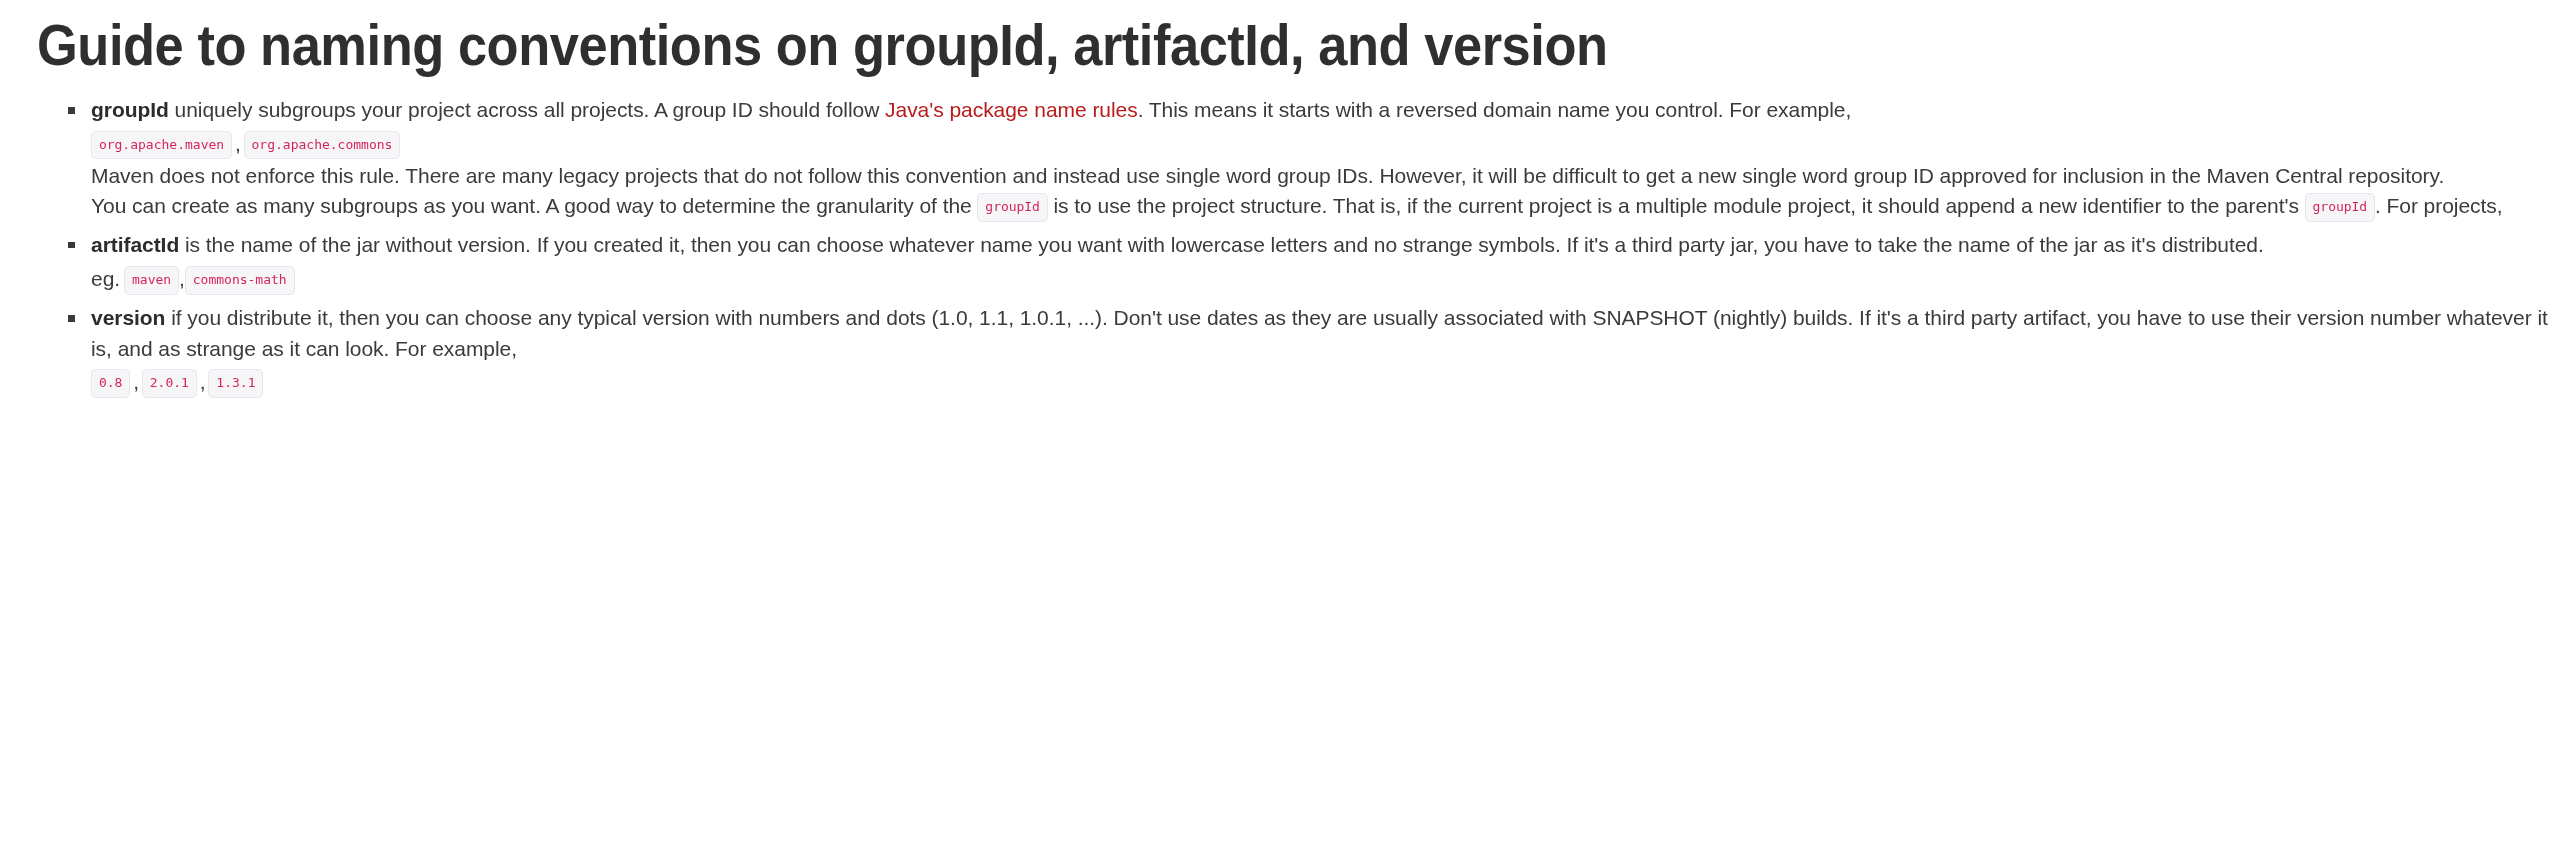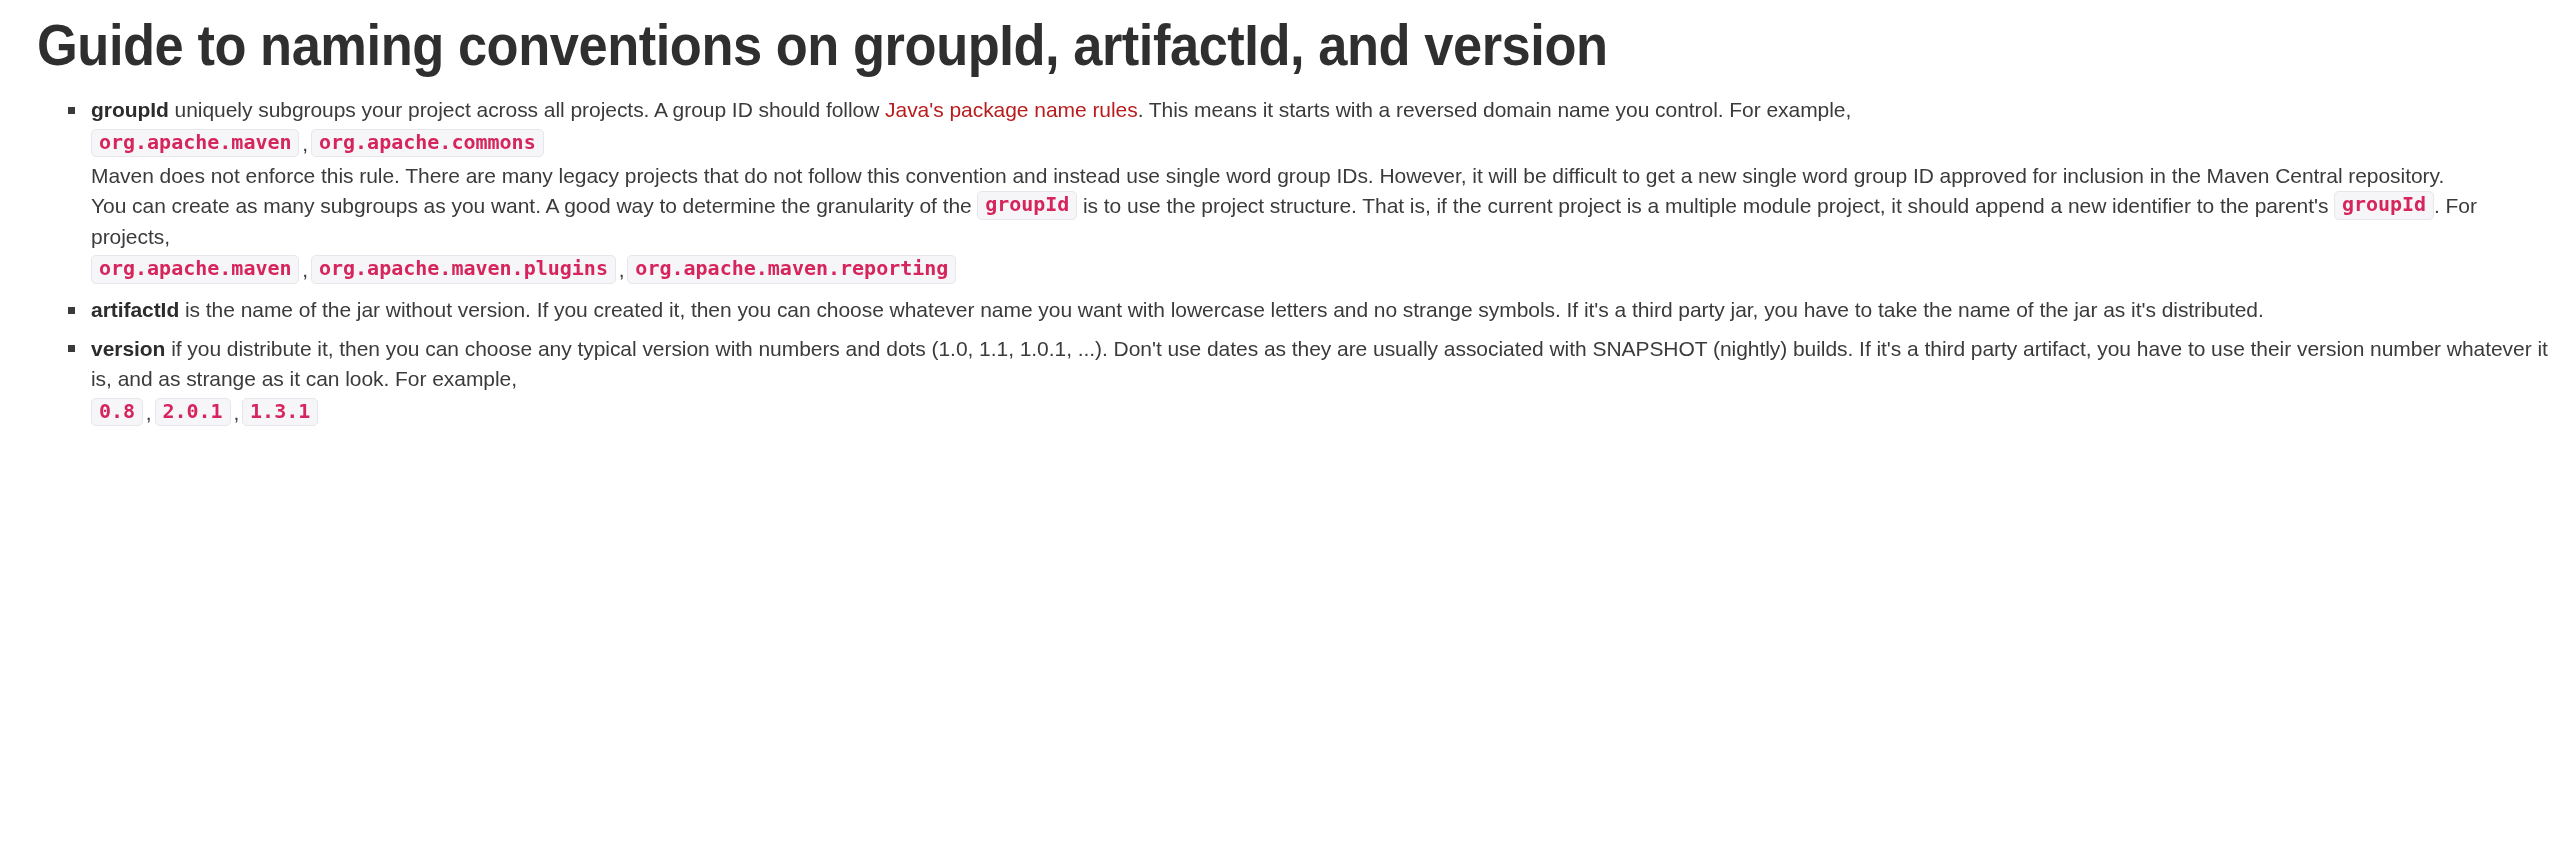--- a/index.html
+++ b/index.html
@@ -79,30 +79,29 @@
   }
 
   a.inline-link {
     color: #b91c1c;
     text-decoration: none;
   }
 
   code.code-chip {
     display: inline-block;
     font-family: "DejaVu Sans Mono", "Liberation Mono", monospace;
-    font-size: 20px;
+    font-size: 13px;
     line-height: 19.7px;
     color: #d6245c;
     background-color: #f6f6f8;
     border: 1px solid #e6e6ec;
     border-radius: 4.9px;
     padding: 2.9px 6.9px 3.9px 6.9px;
     vertical-align: 2px;
     white-space: pre;
-    font-weight: bold;
   }
 
   .code-row {
     font-size: 21px;
     line-height: 35px;
     color: #3b3b3b;
     margin: 5.9px 0 0 0;
     white-space: nowrap;
   }
 
@@ -143,32 +142,32 @@
       <div class="code-row">
         <code class="code-chip">org.apache.maven</code><span class="sep">,</span><code class="code-chip">org.apache.commons</code>
       </div>
 
       <p class="body-text spaced">Maven does not enforce this rule. There are many legacy projects that do not follow this convention and instead use single word group IDs. However, it will be difficult to get a new single word group ID approved for inclusion in the Maven Central repository.</p>
 
       <p class="body-text spaced">
         <span>You can create as many subgroups as you want. A good way to determine the granularity of the </span><code class="code-chip">groupId</code><span> is to use the project structure. That is, if the current project is a multiple module project, it should append a new identifier to the parent's </span><code class="code-chip">groupId</code><span>. For projects,</span>
       </p>
 
-      <div class="code-row">
-        <code class="code-chip">org.apache.maven</code><span class="sep">,</span><code class="code-chip">org.apache.maven.plugins</code><span class="sep">,</span><code class="code-chip">org.apache.maven.reporting</code>
-      </div>
     </li>
 
     <li>
       <span class="bullet-marker"></span>
 
       <p class="body-text">
         <span class="term">artifactId</span><span> is the name of the jar without version. If you created it, then you can choose whatever name you want with lowercase letters and no strange symbols. If it's a third party jar, you have to take the name of the jar as it's distributed.</span>
       </p>
 
+      <div class="eg-line">
+        <span class="eg-label">eg.</span><code class="code-chip">maven</code><span class="sep">,</span><code class="code-chip">commons-math</code>
+      </div>
     </li>
 
     <li>
       <span class="bullet-marker"></span>
 
       <p class="body-text">
         <span class="term">version</span><span> if you distribute it, then you can choose any typical version with numbers and dots (1.0, 1.1, 1.0.1, ...). Don't use dates as they are usually associated with SNAPSHOT (nightly) builds. If it's a third party artifact, you have to use their version number whatever it is, and as strange as it can look. For example,</span>
       </p>
 
       <div class="code-row">

